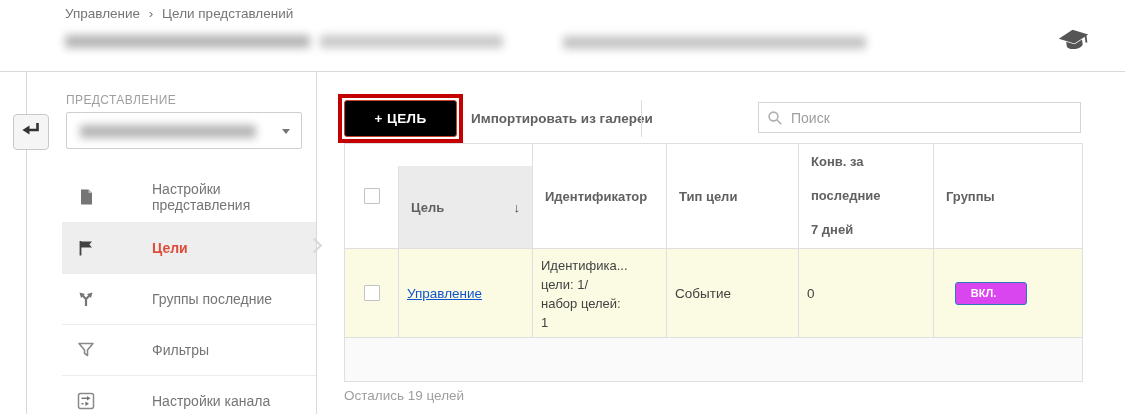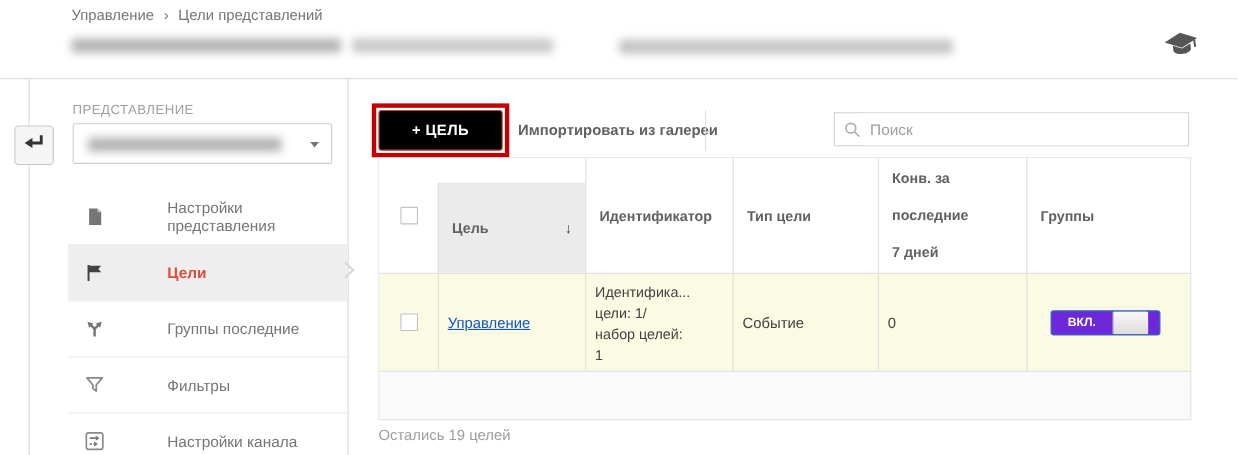--- a/index.html
+++ b/index.html
@@ -77,23 +77,23 @@
   #tbody-row .cell { display:flex; align-items:center; padding:0 8px;
                      font-size:13.5px; color:#424242; }
   #tbody-row .c0 { justify-content:center; padding:0; }
   #tbody-row .c2 { align-items:flex-start; padding-top:7px; white-space:pre-line;
                    line-height:19px; font-size:13px; }
   #goal-link { color:#15c; text-decoration:underline; cursor:pointer; }
   .checkbox { width:16px; height:16px; background:#fff; border:1px solid #c2c2c2;
               border-radius:1px; cursor:pointer; }
   #tfoot { height:44px; background:#fafafa; border-top:1px solid #dfdfdf; }
   
-  #rec-toggle { margin-left:13px; width:100px; height:23px; border-radius:3px;
+  #rec-toggle { margin-left:13px; width:72px; height:23px; border-radius:3px;
                 display:flex; overflow:hidden; cursor:pointer;
-                border:1px solid #2a7ab8; background:#6d28d9; }
+                border:1px solid #2a7ab8; background:#d946ef;flex-direction:column; }
   #rec-toggle .on-label { width:55px; text-align:center; line-height:21px;
                 color:#fff; font-size:11px; font-weight:bold; }
   #rec-toggle .knob { width:33px; background:linear-gradient(#fafafa,#dcdcdc);
                 border-left:1px solid #9c9c9c; border-radius:2px; }
 
   #remaining { left:344px; top:388px; font-size:13.5px; color:#9e9e9e; }
 </style>
 </head>
 <body>
 

